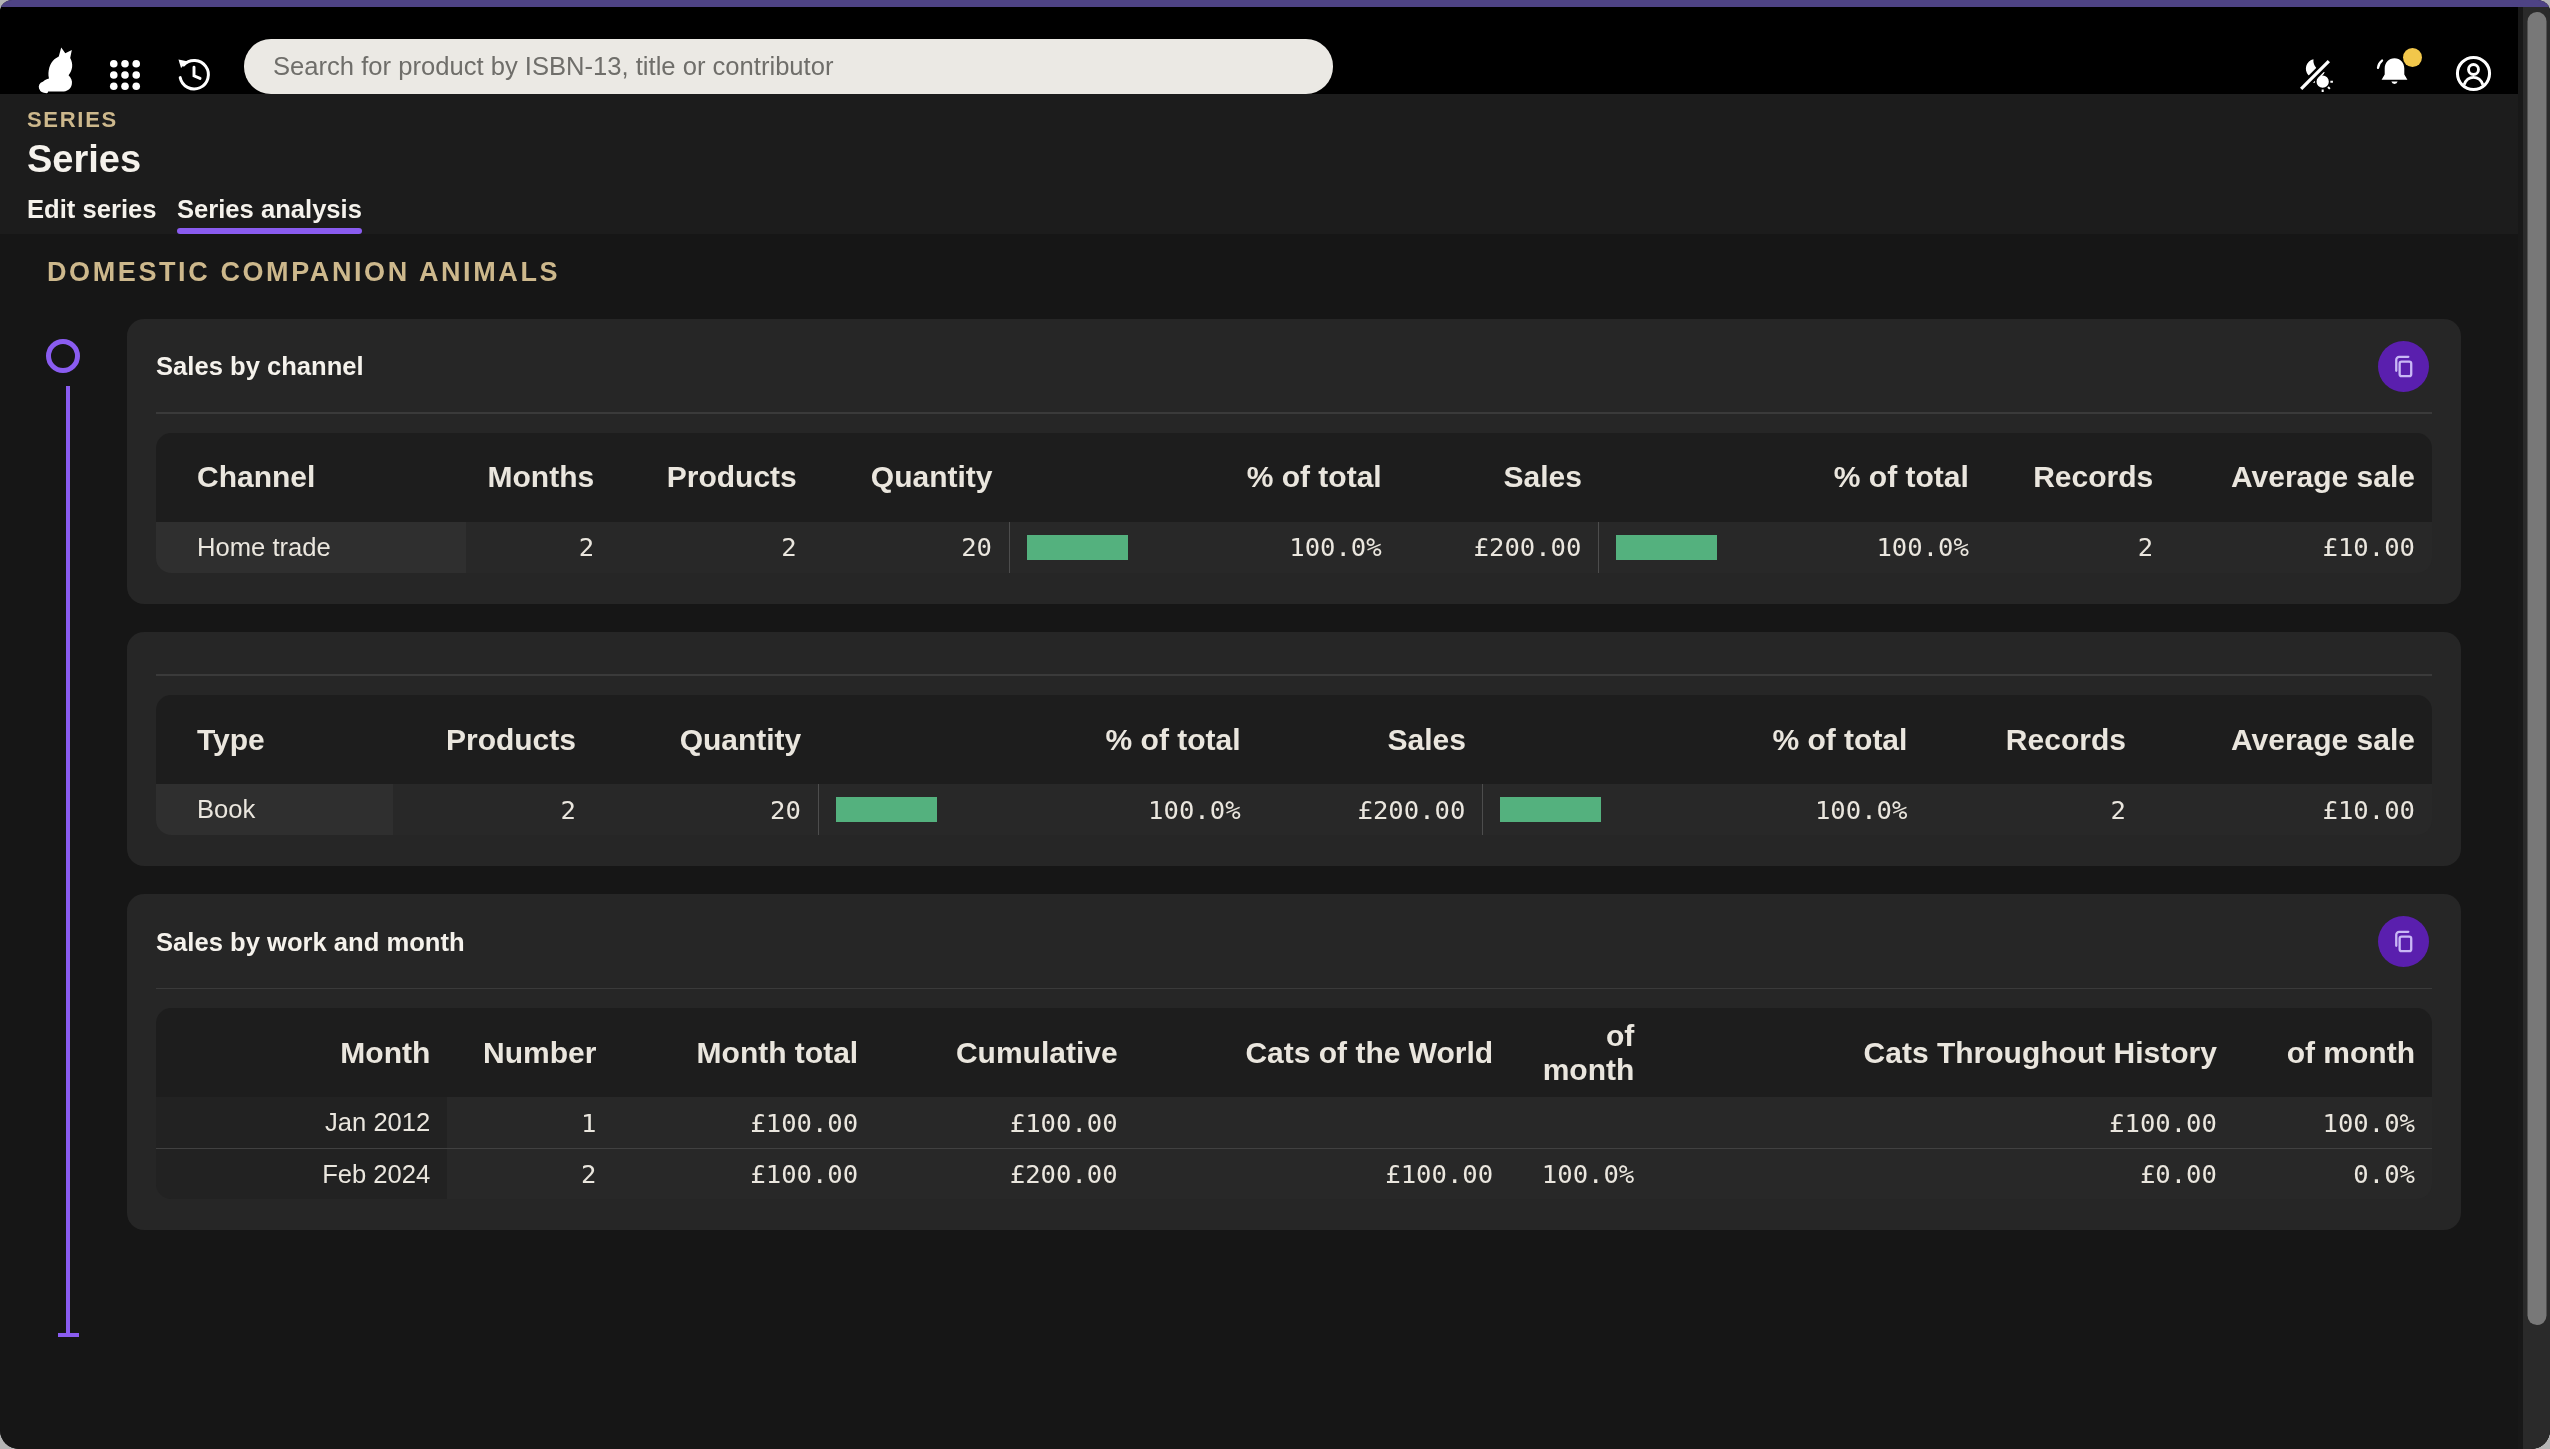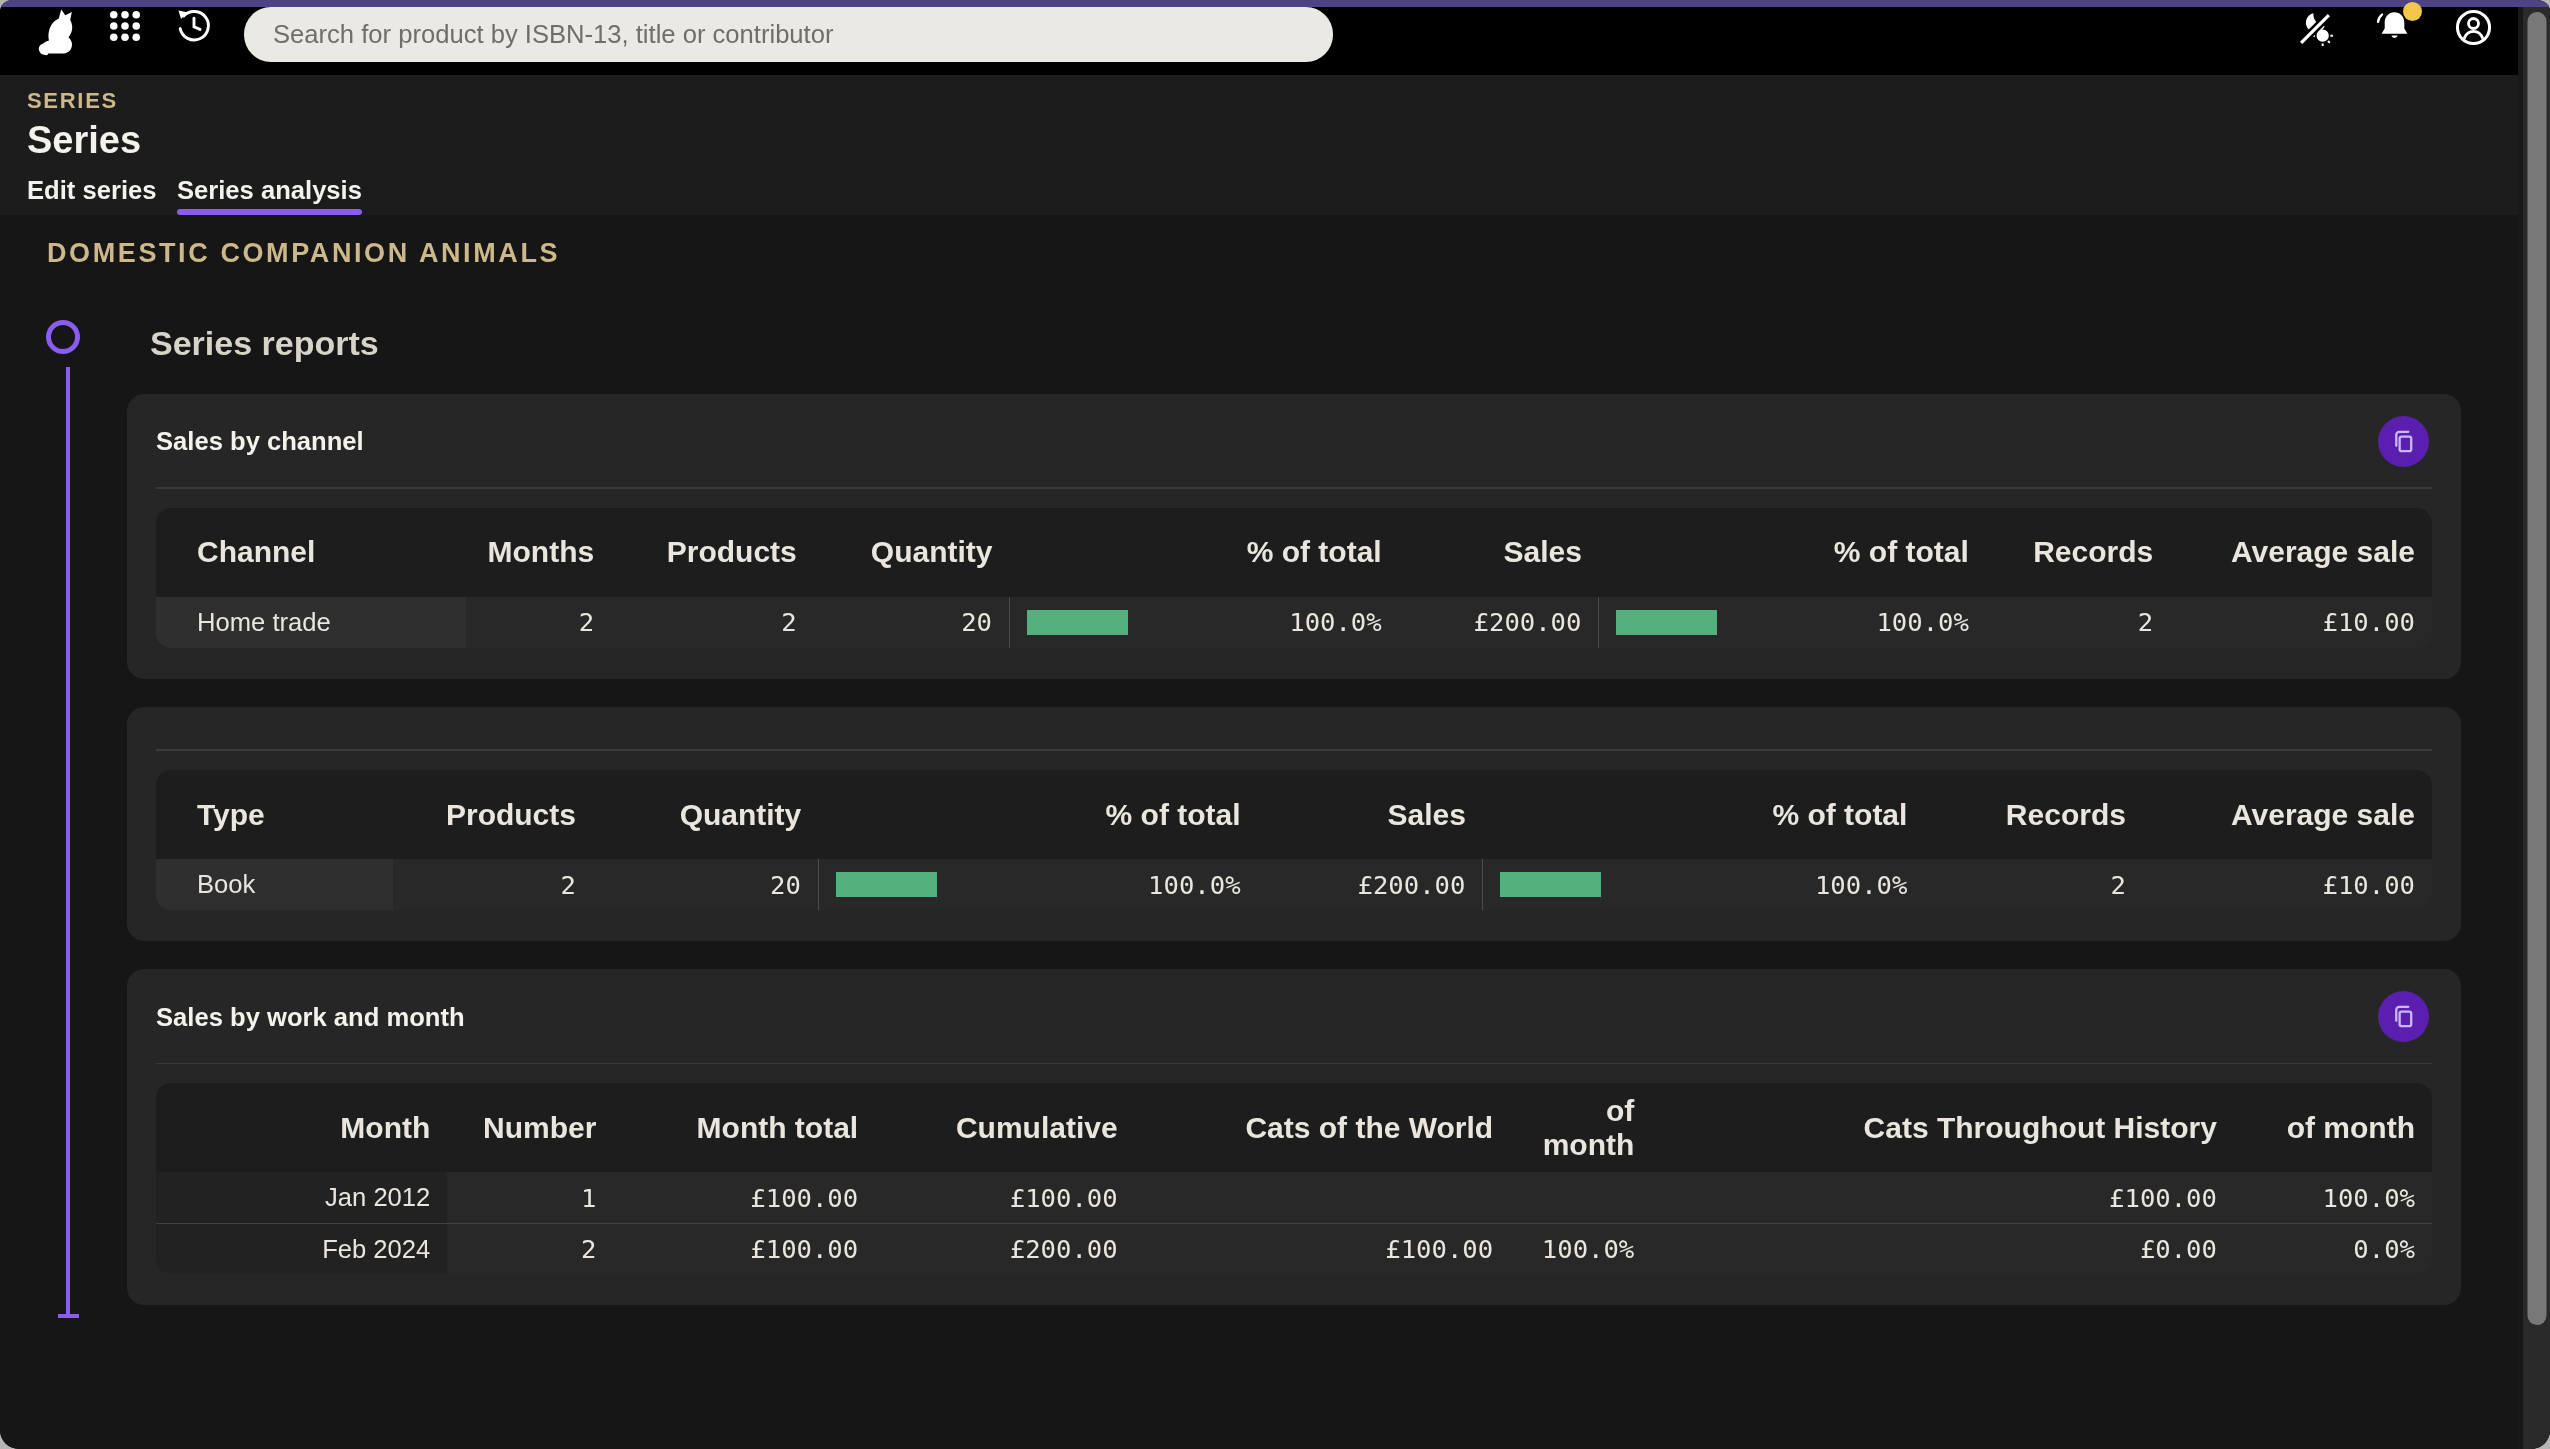--- a/index.html
+++ b/index.html
@@ -16,21 +16,21 @@
   .window{
     position:relative;width:2550px;height:1449px;
     background:#161616;overflow:hidden;
     border-radius:12px 12px 19px 19px;
     display:flex;flex-direction:column;
   }
   
   .accent-strip{height:6.8px;background:#4e4384;flex:0 0 auto;}
   
   .topbar{
-    height:68px;background:#000;display:flex;align-items:flex-start;
+    height:87px;background:#000;display:flex;align-items:flex-end;
     padding:0 56px 0 36px;gap:31px;flex:0 0 auto;
   }
   .icon-btn{background:none;border:none;cursor:pointer;display:flex;align-items:center;justify-content:center;position:relative;padding:0;}
   .search{
     width:1089px;height:55px;border-radius:27px;border:none;
     background:#ebe9e4;color:#3c3b38;font-size:25.6px;padding:0 29px;
     font-family:"Liberation Sans", sans-serif;outline:none;
   }
   .search::placeholder{color:#6f6e6a;}
   .topbar-right{margin-left:auto;display:flex;align-items:center;gap:38px;}
@@ -165,21 +165,20 @@
     </div>
   </div>
 
   <div class="main">
     <div class="section-title">DOMESTIC COMPANION ANIMALS</div>
 
     <span class="timeline-circle"></span>
     <span class="timeline-line"></span>
     <span class="timeline-cap"></span>
 
-    <div class="reports-heading">Series reports</div>
 
     <div class="cards">
 
       <section class="report-card card-0">
         <div class="card-head">
           <div class="card-title">Sales by channel</div>
           <button class="copy-btn">
             <svg width="27" height="27" viewBox="0 0 28 28" fill="none" stroke="#c9b8f5" stroke-width="2.4" stroke-linecap="round">
               <rect x="10" y="9" width="12" height="15" rx="2"></rect>
               <path d="M6.5 18.5V7a3 3 0 0 1 3-3H19"></path>

